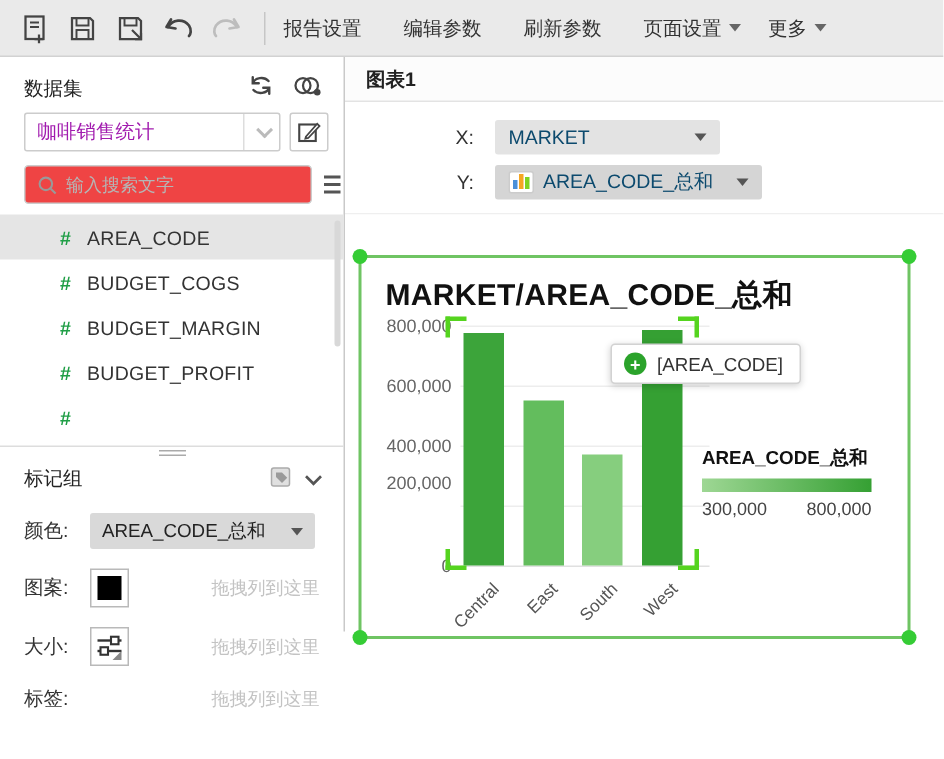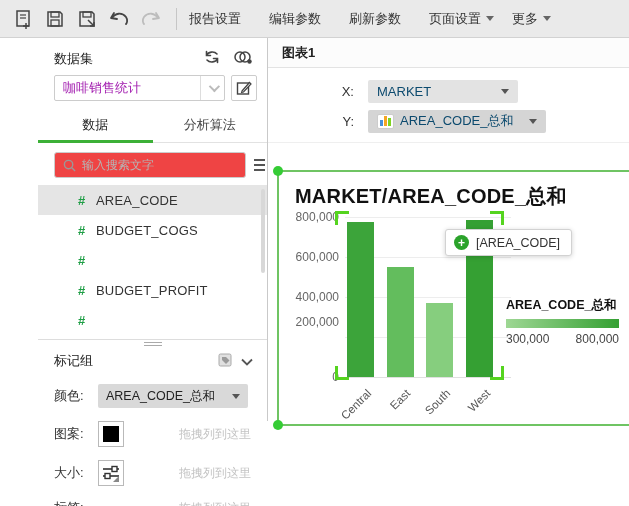--- a/index.html
+++ b/index.html
@@ -12,21 +12,21 @@
   .toolbar {
     height: 38px; background: #eaeaea; border-bottom: 1px solid #d2d2d2;
     display: flex; align-items: center; padding: 0 10px;
   }
   .tb-icon { width: 26px; height: 26px; display: flex; align-items: center; justify-content: center; margin-right: 6px; cursor: pointer; }
   .tb-icon svg { display: block; }
   .tb-sep { width: 1px; height: 22px; background: #c6c6c6; margin: 0 12px 0 6px; }
   .tb-menu { display: flex; align-items: center; color: #333; margin-right: 28px; cursor: pointer; white-space: nowrap; }
   .caret-down { width: 0; height: 0; border-left: 4px solid transparent; border-right: 4px solid transparent; border-top: 5px solid #666; margin-left: 5px; }
   
-  .app { display: flex; height: 383px; margin-left: 38px; }
+  .app { display: flex; height: 383px; }
   .sidebar { width: 230px; border-right: 1px solid #c9c9c9; background: #fff; position: relative; flex-shrink: 0; }
   .main { flex: 1; display: flex; flex-direction: column; position: relative; }
   
   .ds-header { display: flex; align-items: center; padding: 11px 14px 7px 16px; }
   .ds-header .label { color: #222; }
   .ds-tools { margin-left: auto; display: flex; align-items: center; gap: 12px; }
   .ds-row { display: flex; align-items: center; padding: 0 10px 0 16px; }
   .ds-select { flex: 1; height: 26px; border: 1px solid #ccc; border-radius: 2px; display: flex; align-items: center; background: #fff; cursor: pointer; }
   .ds-select .val { flex: 1; padding: 0 8px; color: #a21caf; }
   .ds-select .chev { width: 24px; height: 100%; border-left: 1px solid #ddd; display: flex; align-items: center; justify-content: center; }
@@ -194,24 +194,20 @@
             <i class="chev-v"></i>
           </span>
       </div>
       <div class="btn-sq">
         <svg width="16" height="16" viewBox="0 0 16 16">
             <rect x="1.5" y="3" width="11" height="11" fill="none" stroke="#444" stroke-width="1.4"></rect>
             <path d="M6 11 L13.5 2.5 L15 4 L7.5 12 L5.6 12.4 z" fill="#fff" stroke="#444" stroke-width="1.2"></path>
           </svg>
       </div>
     </div>
-    <div class="tabs">
-      <div class="tab active"><span>数据</span></div>
-      <div class="tab"><span>分析算法</span></div>
-    </div>
     <div class="search-row">
       <div class="search-box">
         <svg width="13" height="13" viewBox="0 0 14 14">
             <circle cx="6" cy="6" r="4.5" fill="none" stroke="#999" stroke-width="1.5"></circle>
             <line x1="9.5" y1="9.5" x2="13" y2="13" stroke="#999" stroke-width="1.5"></line>
           </svg>
         <input type="text" placeholder="输入搜索文字" style="">
       </div>
       <div class="list-btn">
           <i></i>
@@ -223,20 +219,21 @@
       <div class="field-row selected">
         <span class="hash">#</span>
         <span class="fname">AREA_CODE</span>
       </div>
       <div class="field-row">
         <span class="hash">#</span>
         <span class="fname">BUDGET_COGS</span>
       </div>
       <div class="field-row">
         <span class="hash">#</span>
+        <span class="fname">BUDGET_MARGIN</span>
       </div>
       <div class="field-row">
         <span class="hash">#</span>
         <span class="fname">BUDGET_PROFIT</span>
       </div>
       <div class="field-row">
         <span class="hash">#</span>
       </div>
       <div class="v-scroll-thumb"></div>
     </div>

